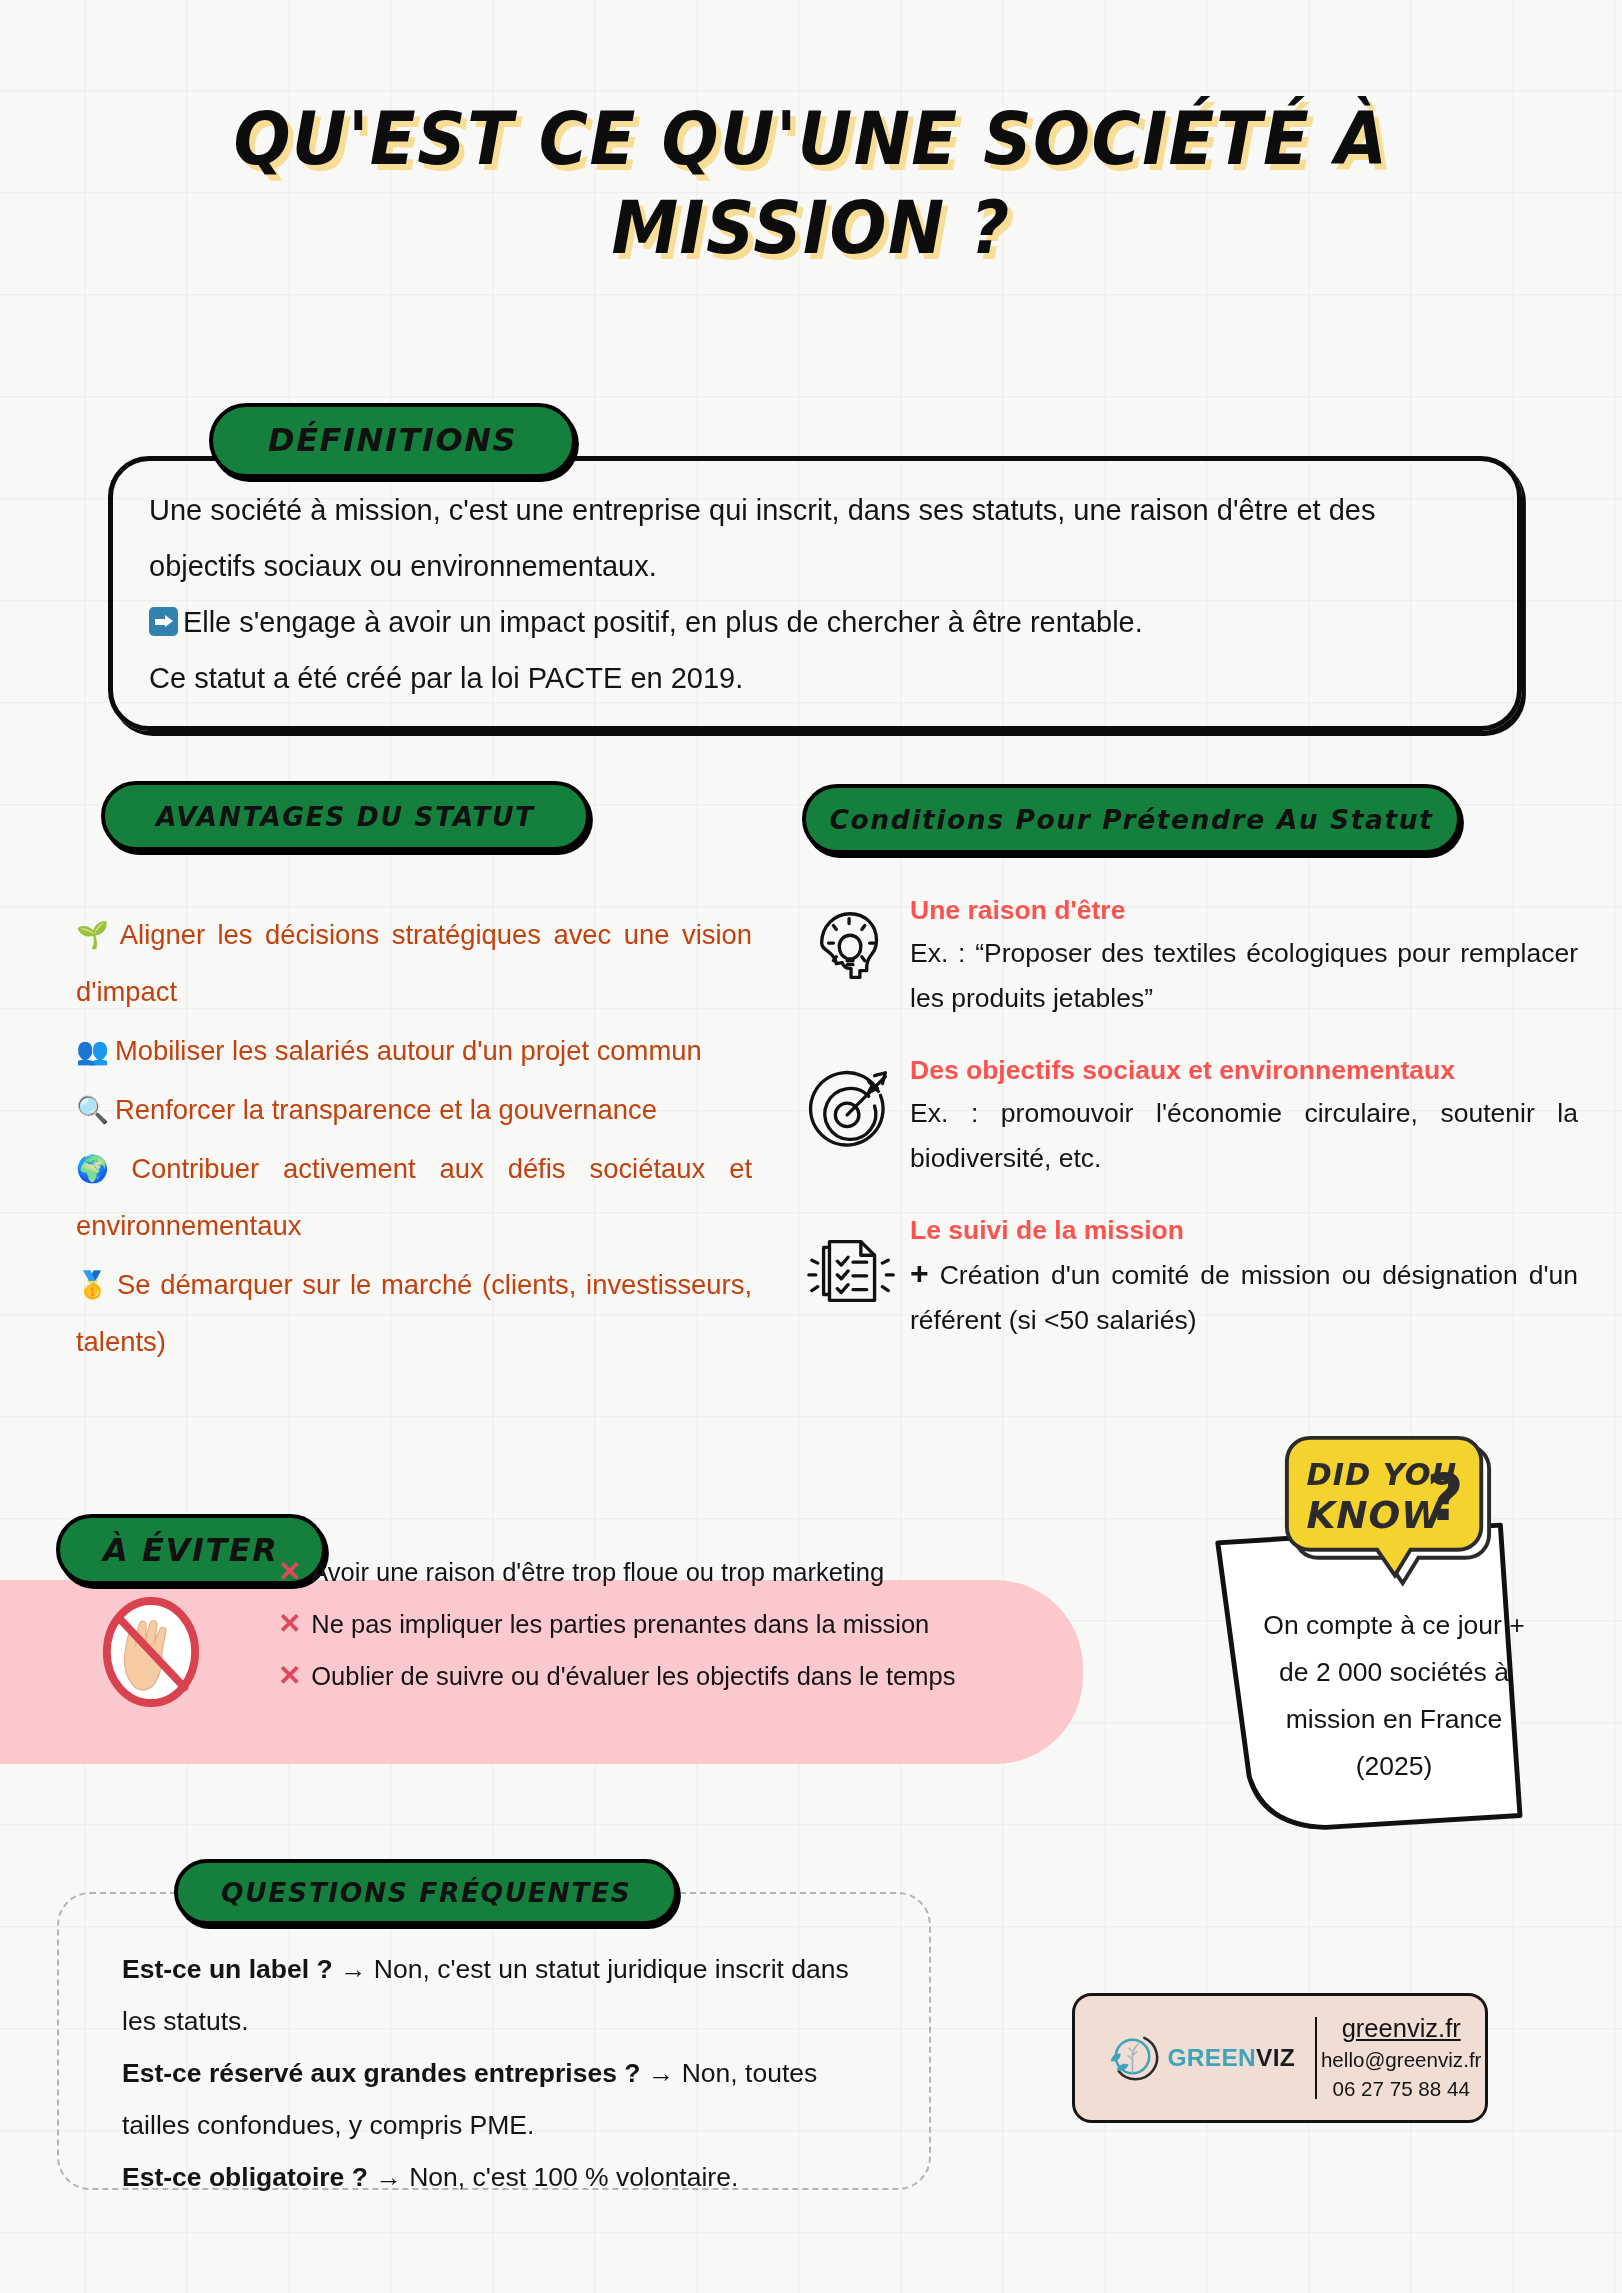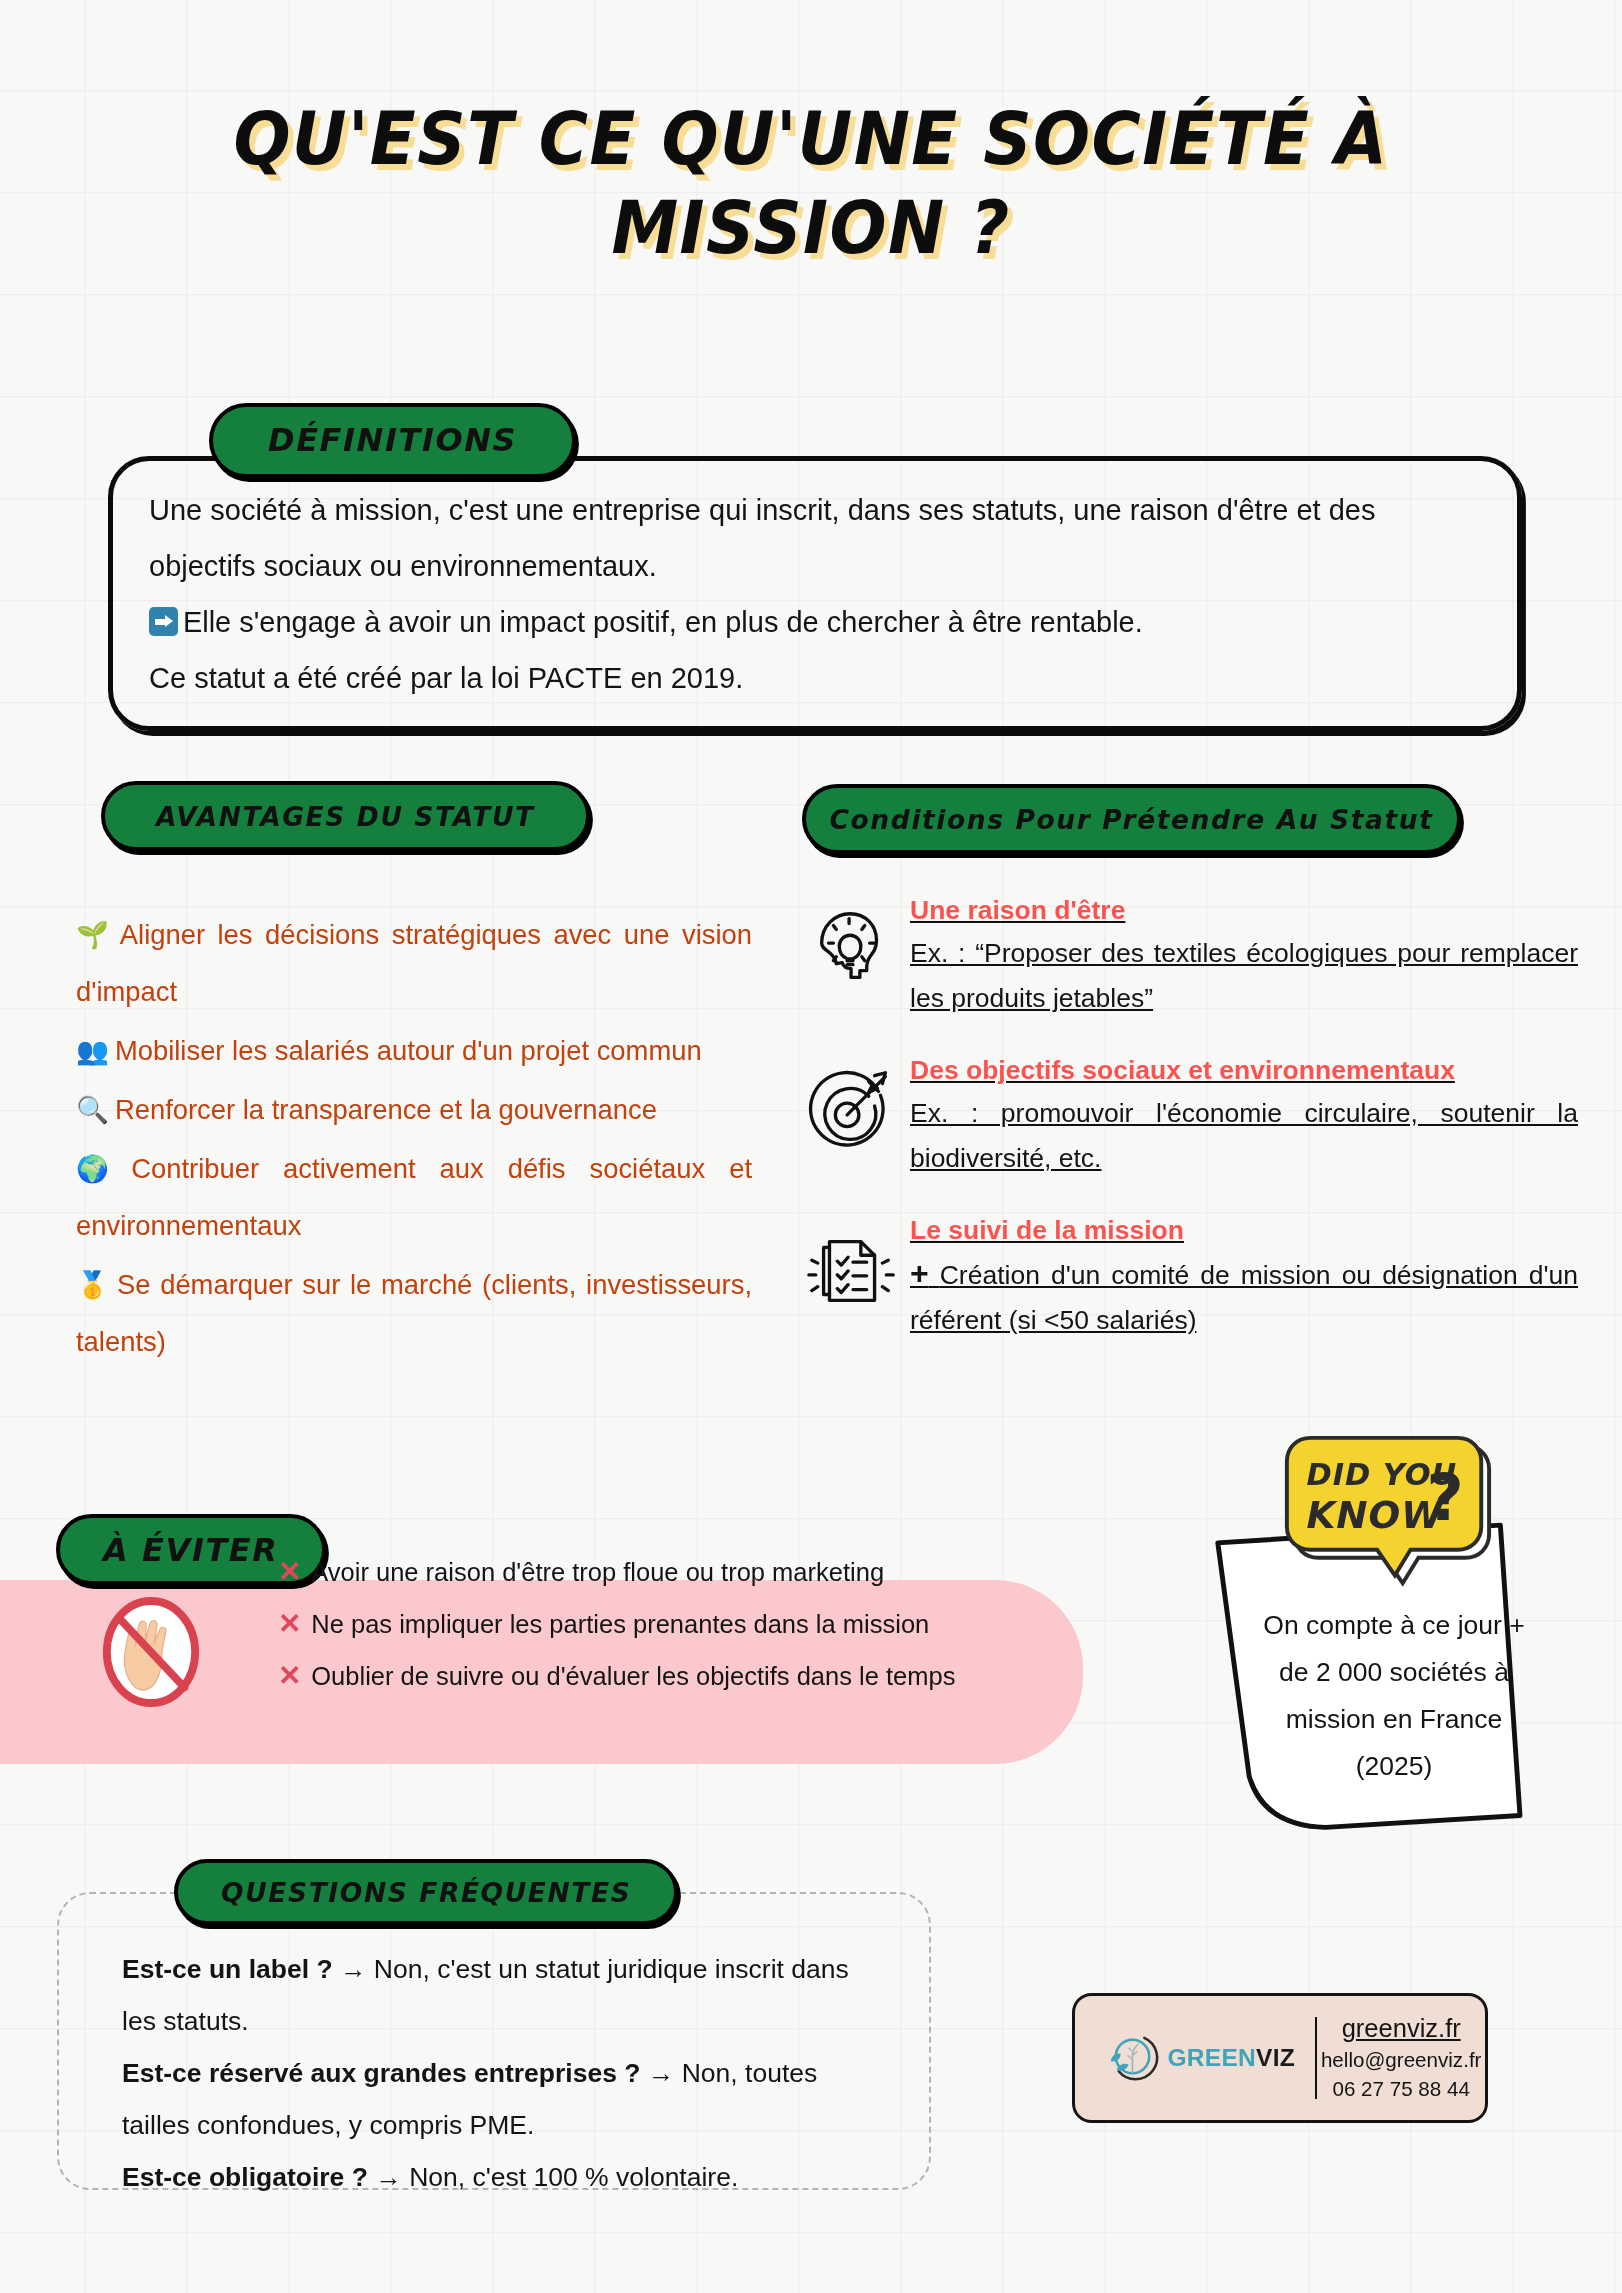--- a/index.html
+++ b/index.html
@@ -66,21 +66,21 @@
   #adv-pill{position:absolute;left:101px;top:781px;padding:15.7px 51px;font-size:26.5px;}
   #cond-pill{position:absolute;left:802px;top:784px;padding:15.7px 23.5px;font-size:26.5px;}
 
   
   #adv-list{position:absolute;left:76px;top:906px;width:676px;
     font-size:27.4px;line-height:57px;color:#c2410c;text-align:justify;}
   #adv-list .row{margin-bottom:2px;}
   .emo{font-family:"DejaVu Sans", sans-serif;font-size:26.5px;margin-right:5.9px;}
 
   
-  #cond-list{position:absolute;left:804px;top:894px;width:774px;text-decoration:underline;}
+  #cond-list{position:absolute;left:804px;top:894px;width:774px;}
   .cond-item{display:flex;align-items:flex-start;margin-bottom:33px;}
   .cond-icon{width:106px;flex:0 0 106px;padding-top:5.9px;}
   .cond-icon svg{display:block;}
   .cond-text{flex:1;}
   .cond-title{color:#fb5450;font-weight:bold;font-size:26.5px;line-height:33px;margin-bottom:3.9px;}
   .cond-desc{font-size:26.5px;line-height:45px;color:#141414;text-align:justify;}
   .plus{font-weight:bold;font-size:32px;}
 
   
   #avoid-band{

